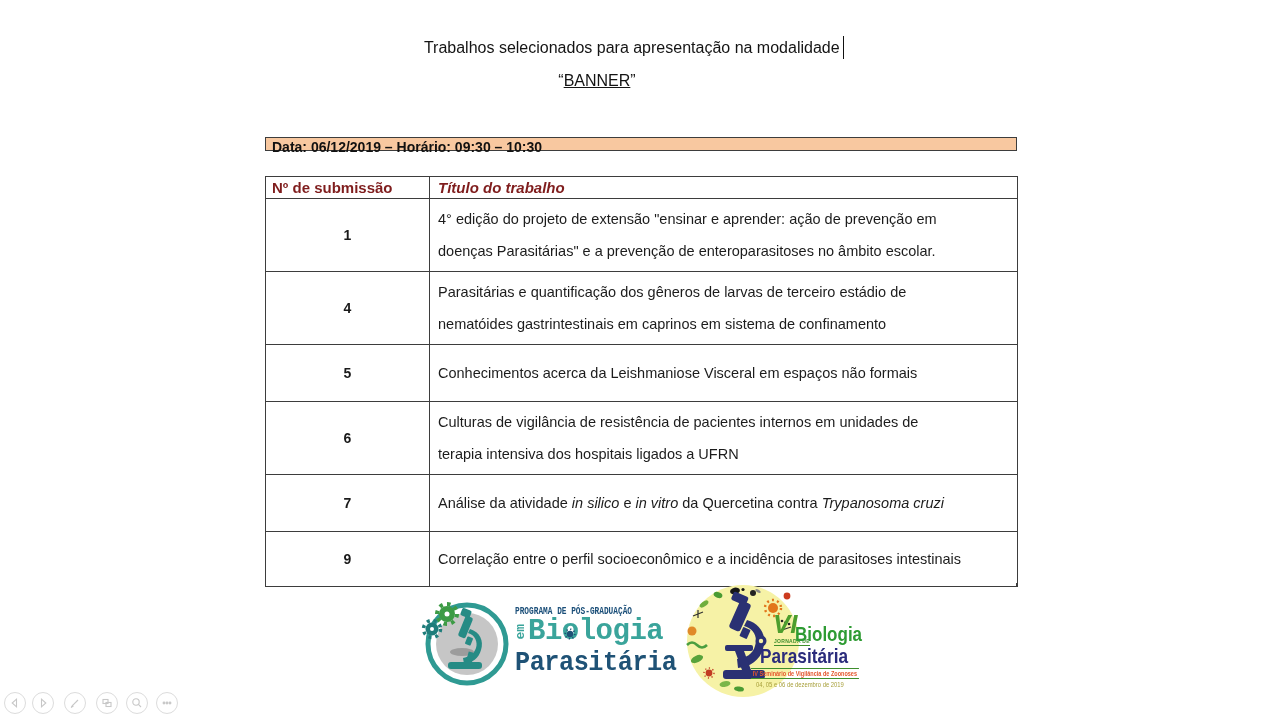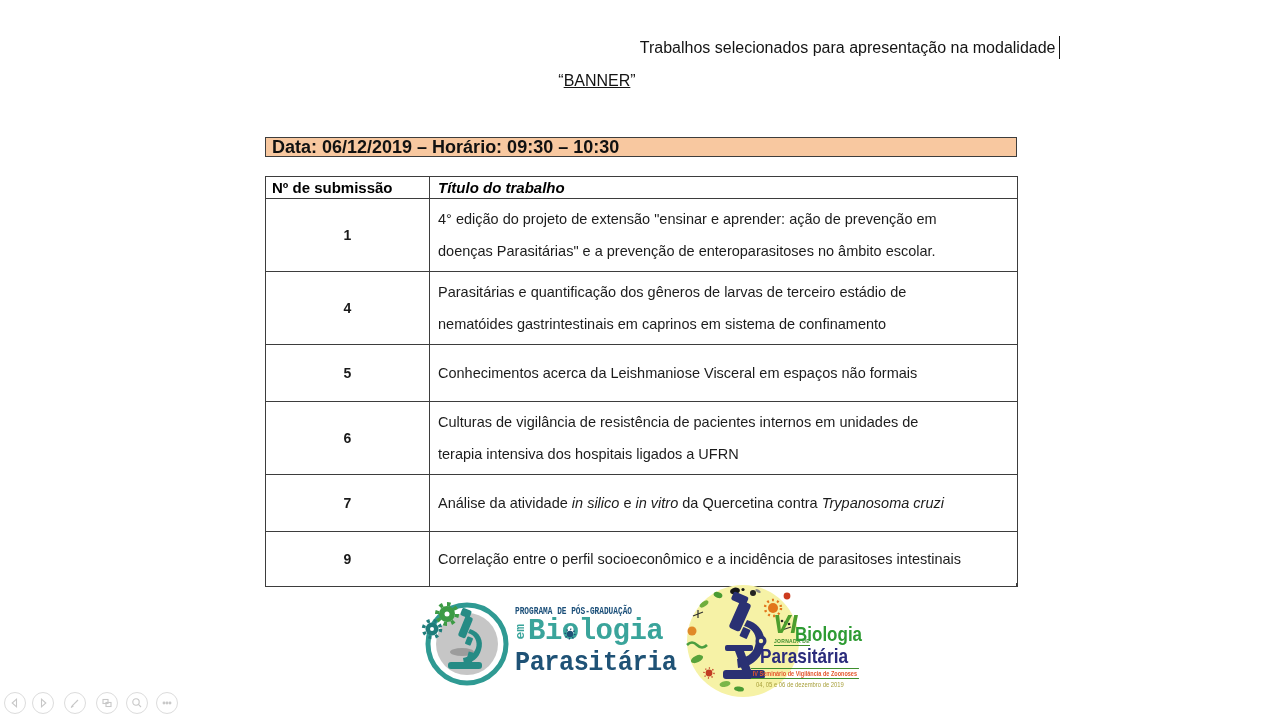--- a/index.html
+++ b/index.html
@@ -1,39 +1,39 @@
 <!DOCTYPE html>
 <html><head>
 <meta charset="utf-8">
 <style>
   * { margin:0; padding:0; box-sizing:border-box; }
   html,body { width:1280px; height:720px; background:#ffffff; overflow:hidden;
               font-family:"Liberation Sans", sans-serif; color:#1a1a1a; }
   .slide { position:relative; width:1280px; height:720px; background:#fff; }
 
   
-  .title-line1 { position:absolute; top:36px; left:0; width:1060px; text-align:right;
+  .title-line1 { position:absolute; top:36px; left:0; width:1268px; text-align:center;
                  font-size:16px; color:#141414; }
   .caret { display:inline-block; width:1.5px; height:23px; background:#111;
            margin-left:3px; vertical-align:-6px; }
   .title-line2 { position:absolute; top:72px; left:0; width:1194px; text-align:center;
                  font-size:16px; color:#141414; }
   .title-line2 .uline { text-decoration:underline; }
 
   
-  .date-bar { position:absolute; left:265px; top:137px; width:752px; height:20px;
+  .date-bar { position:absolute; left:265px; top:137px; width:752px; height:14px;
               background:#f8c8a0; border:1px solid #3d3d3d; font-weight:bold;
-              font-size:18px; line-height:17px; padding:1px 0 0 6px; color:#111; }
+              font-size:14px; line-height:17px; padding:1px 0 0 6px; color:#111; }
 
   
   table.subs { position:absolute; left:265px; top:176px; width:752px;
                border-collapse:collapse; table-layout:fixed; }
   table.subs th, table.subs td { border:1px solid #3d3d3d; }
   table.subs th { height:22px; font-size:15px; text-align:left; vertical-align:middle;
-                  font-weight:bold; color:#000000; }
+                  font-weight:bold; color:#7f1d1d; }
   th.h-num { padding-left:6px; }
   th.h-title { padding-left:8px;font-style:italic; }
   td.cell-num { text-align:center; vertical-align:middle; font-weight:bold; font-size:14px; }
   td.cell-title { font-size:14.5px; line-height:32px; vertical-align:middle;
                   padding:4px 4px 4px 8px; white-space:pre-wrap; color:#1c1c1c; }
   #subs-body tr:nth-child(1), #subs-body tr:nth-child(2), #subs-body tr:nth-child(4) { height:73px; }
   #subs-body tr:nth-child(3), #subs-body tr:nth-child(5) { height:57px; }
   #subs-body tr:nth-child(6) { height:55px; }
   .stub { position:absolute; top:583px; width:1px; height:4px; background:#3d3d3d; }
   .stub.s1 { left:265px; } .stub.s2 { left:429px; } .stub.s3 { left:1016px; }

